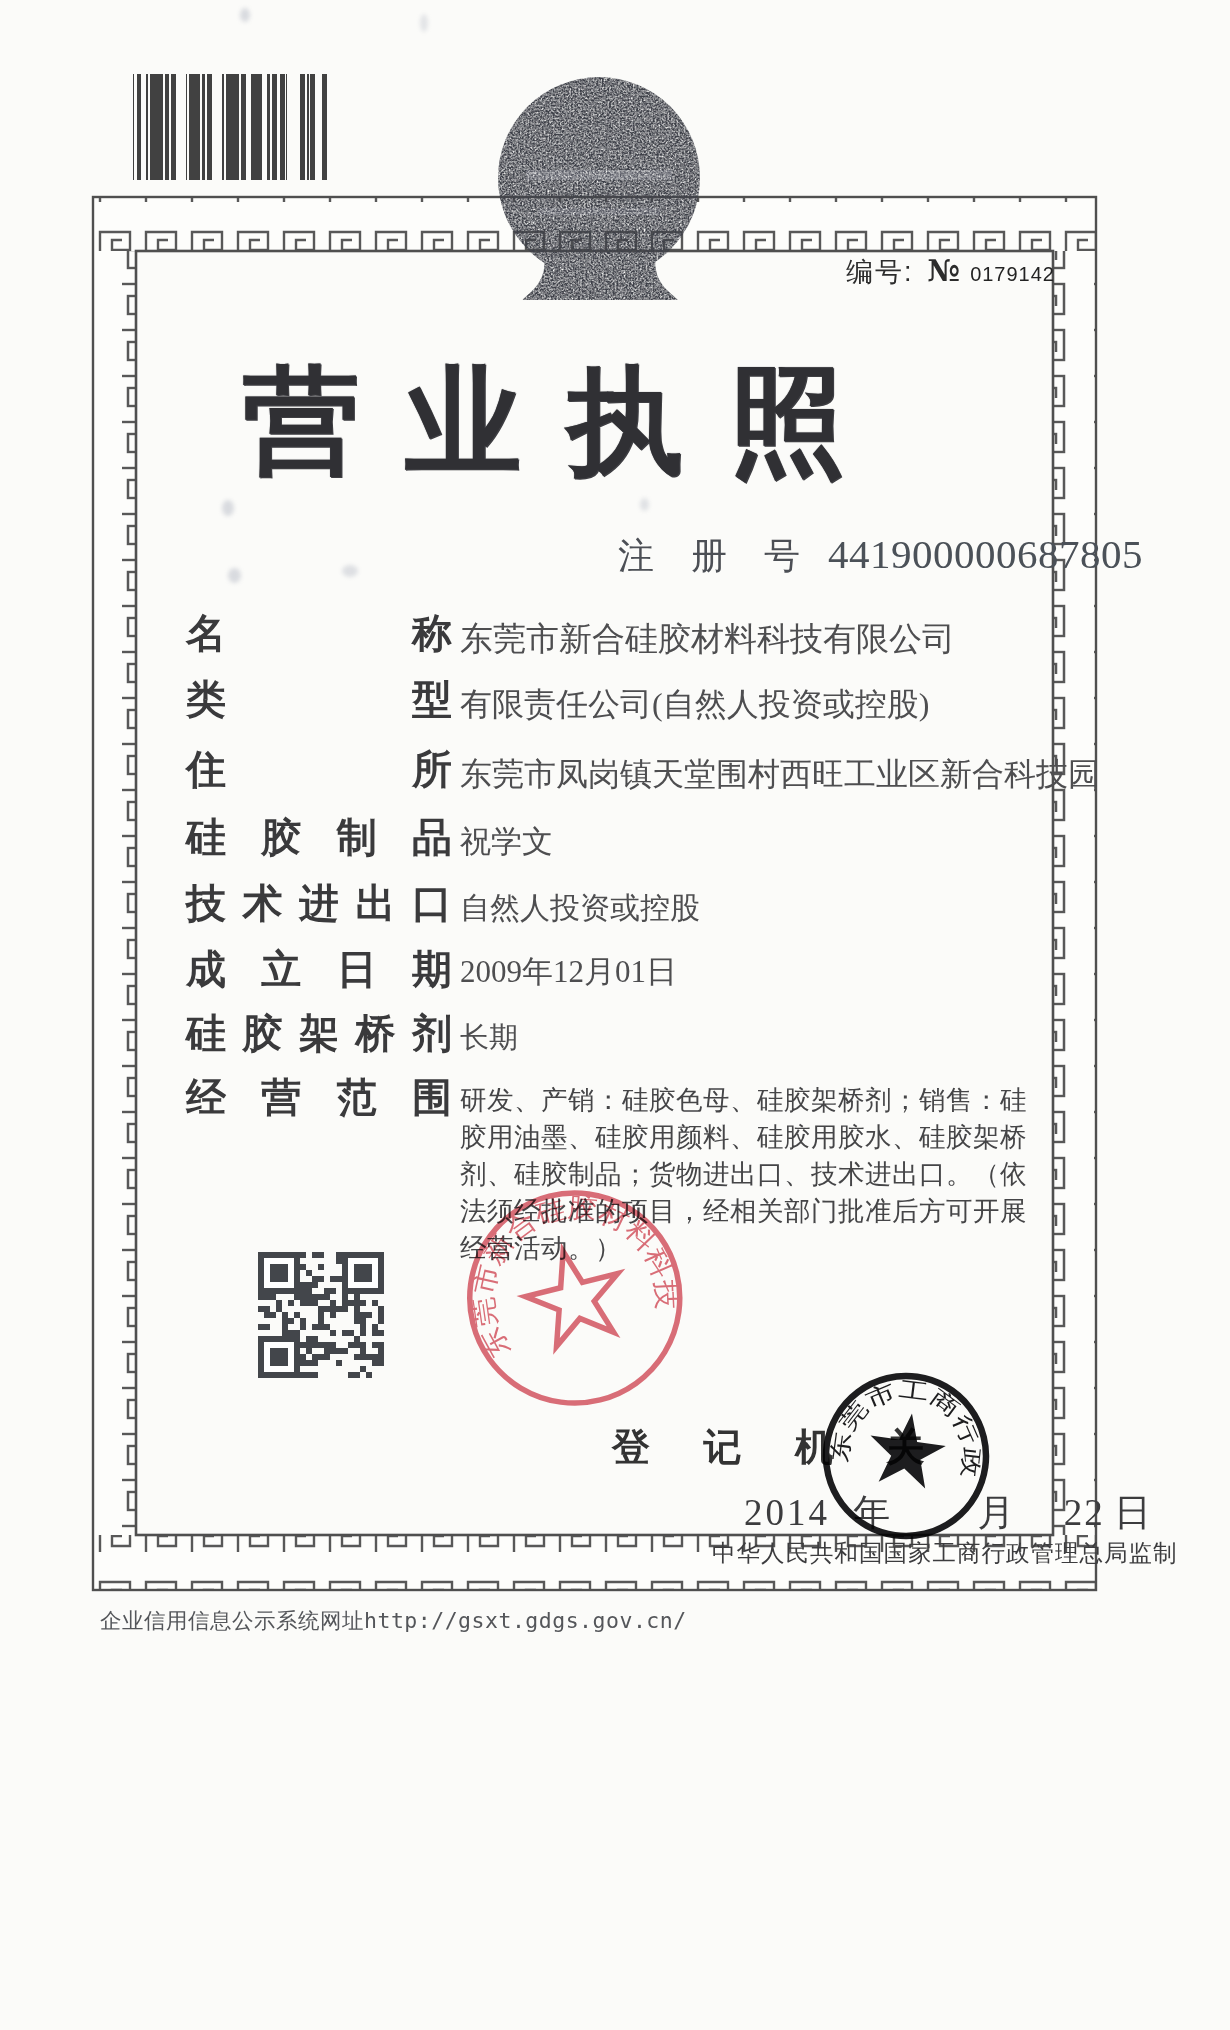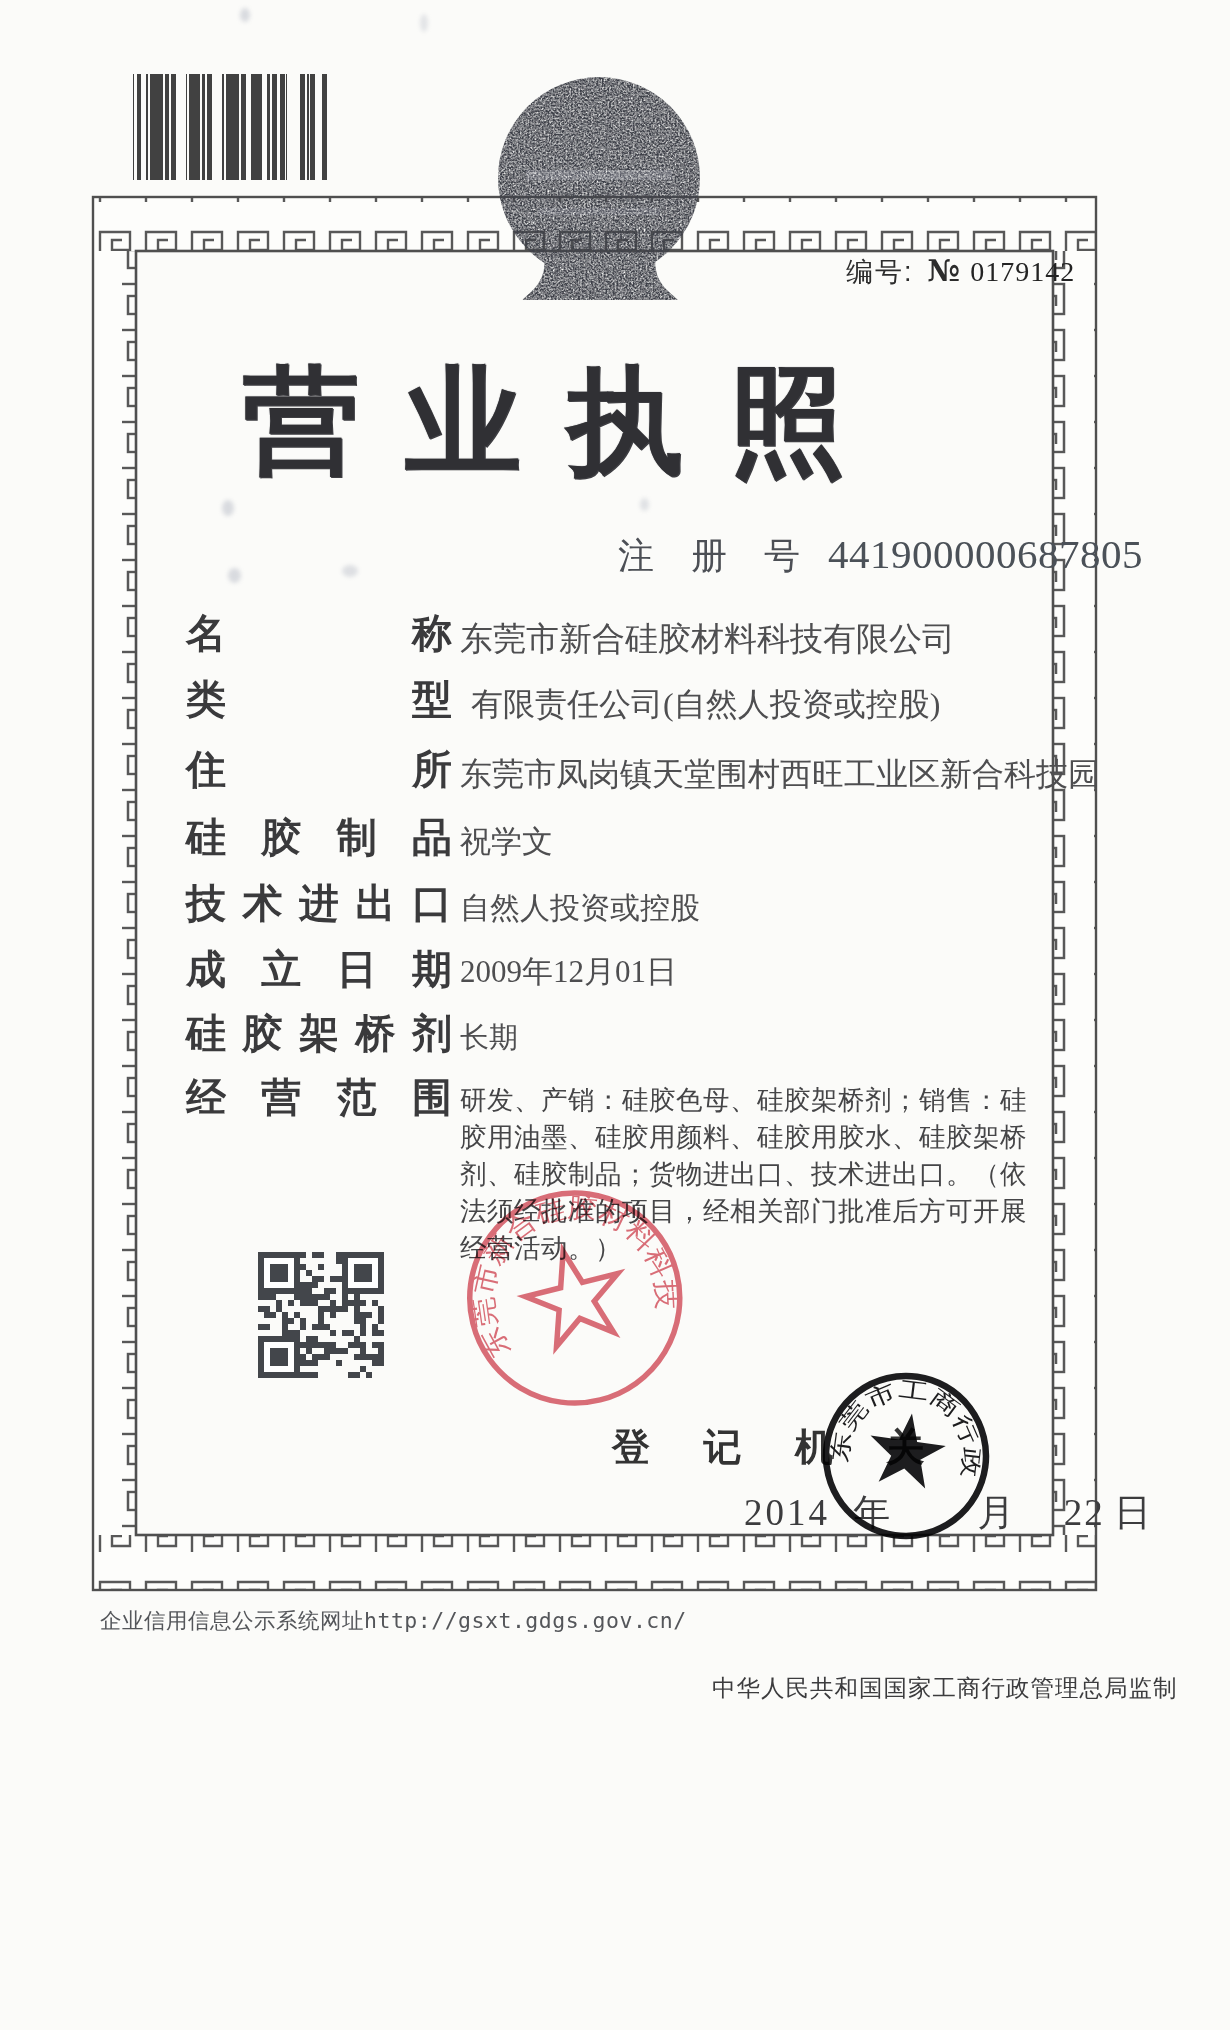--- a/index.html
+++ b/index.html
@@ -13,39 +13,39 @@
   
   .barcode{
     left:133px;top:74px;width:196px;height:106px;position:absolute;
     filter:blur(.4px) contrast(.92);
   }
   .barcode i{position:absolute;top:0;bottom:0;background:#202020;opacity:.88;}
   .emblem{left:486px;top:58px;position:absolute;}
   .serial-line{left:846px;top:253px;position:absolute;font-size:27px;color:#2c2c2c;
     font-family:"Liberation Sans",sans-serif;letter-spacing:2px;white-space:nowrap;}
   .serial-line .no{font-family:"DejaVu Serif",serif;font-weight:bold;font-size:30px;padding:0 8px 0 14px;}
-  .serial-line .digits{font-family:Liberation Serif, serif;font-size:28px;letter-spacing:1px;color:#232323;}
+  .serial-line .digits{font-family:Liberation Sans, sans-serif;font-size:20px;letter-spacing:1px;color:#232323;}
   
   .title{
     left:243px;top:344px;position:absolute;
     font-family:"Liberation Sans",sans-serif;font-weight:900;
     font-size:116px;letter-spacing:46px;color:#303034;
     text-shadow:0 0 1px #55555a, 1px 1px 0 #3c3c40;
     white-space:nowrap;
   }
   
   .reg-line{position:absolute;left:618px;top:530px;white-space:nowrap;}
   .reg-line .reg-label{font-size:36px;color:#4c4f55;letter-spacing:14px;}
   .reg-line .reg-number{font-size:41px;color:#4b5158;letter-spacing:.5px;margin-left:10px;}
   
   .flabel{position:absolute;left:186px;width:266px;font-size:40px;font-weight:600;color:#3a3a3c;
     text-align:justify;text-align-last:justify;letter-spacing:0;line-height:1;}
   .fvalue{position:absolute;left:460px;color:#4e4e50;line-height:1.18;}
   .v-name{top:620px;font-size:33px;}
-  .v-type{top:686px;font-size:32px;margin-left:11px;}
+  .v-type{top:686px;font-size:32px;}
   .v-addr{top:756px;font-size:32px;text-align:right;}
   .v-legal{top:824px;font-size:31px;}
   .v-cap{top:890px;font-size:30px;}
   .v-date{top:954px;font-size:31px;}
   .v-term{top:1020px;font-size:29px;}
   .v-scope{top:1082px;font-size:26.5px;width:592px;line-height:37px;letter-spacing:.5px;color:#454547;}
   .l-name{top:614px;}.l-type{top:680px;}.l-addr{top:750px;}.l-legal{top:818px;}
   .l-cap{top:884px;}.l-found{top:950px;}.l-term{top:1014px;}.l-scope{top:1078px;}
   
   .qr{left:258px;top:1252px;width:126px;height:126px;position:absolute;filter:blur(.2px);}
@@ -60,21 +60,21 @@
     color:#333;letter-spacing:22px;white-space:nowrap;}
   .date-line{position:absolute;left:744px;top:1488px;font-size:37px;color:#3c3c3e;white-space:nowrap;z-index:2;}
   .date-line span{display:inline-block;}
   .d-year{letter-spacing:3px;}
   .d-ychar{margin-left:14px;}
   .d-mchar{margin-left:78px;}
   .d-day{margin-left:40px;letter-spacing:2px;}
   
   .footer-left{position:absolute;left:100px;top:1606px;font-size:21.5px;color:#54565a;
     font-family:"DejaVu Sans Mono",monospace;letter-spacing:.5px;}
-  .footer-right{position:absolute;left:712px;top:1672px;font-size:23.5px;color:#3c3c3e;letter-spacing:1px;}
+  .footer-right{position:absolute;left:712px;top:1537px;font-size:23.5px;color:#3c3c3e;letter-spacing:1px;}
   
   .smudge{position:absolute;background:#9aa0b0;border-radius:50%;filter:blur(2px);opacity:.35;}
   .s1{left:240px;top:8px;width:10px;height:14px;}
   .s2{left:420px;top:14px;width:8px;height:18px;opacity:.25;}
   .s3{left:222px;top:500px;width:12px;height:16px;}
   .s4{left:228px;top:568px;width:13px;height:15px;}
   .s5{left:342px;top:565px;width:16px;height:12px;opacity:.3;}
   .s6{left:640px;top:498px;width:9px;height:13px;opacity:.28;}
   svg text{font-family:"Liberation Serif",serif;}
 </style>

